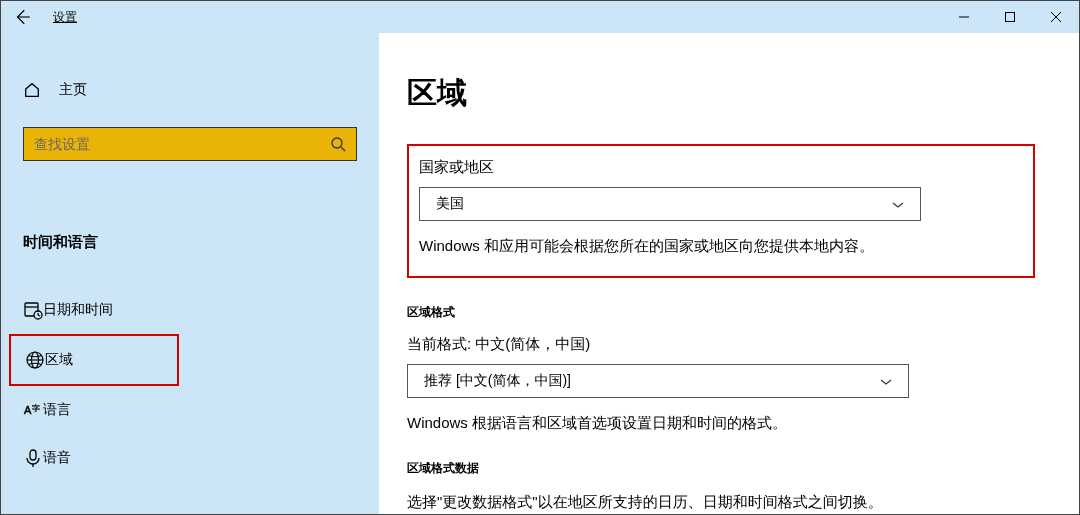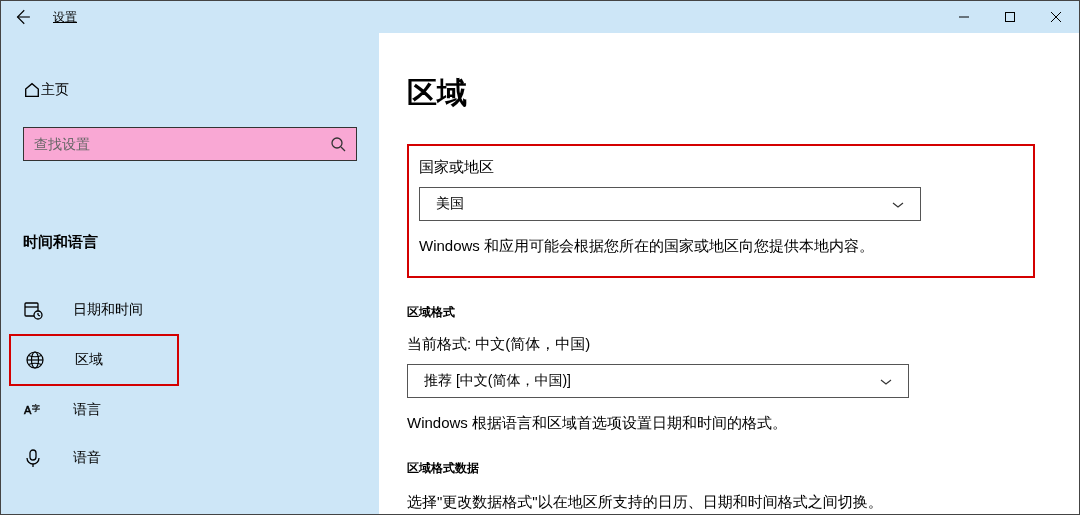--- a/index.html
+++ b/index.html
@@ -32,32 +32,33 @@
       width: 378px;
       background: #cde6f7;
       display: flex;
       flex-direction: column;
       padding-top: 40px;
       flex-shrink: 0;
     }
     .home-row {
       display: flex;
       align-items: center;
+      gap: 18px;
       padding: 8px 0 8px 22px;
       margin-bottom: 20px;
     }
     .home-icon { width: 18px; height: 18px; }
     .search-container { padding: 0 22px 0 22px; margin-bottom: 28px; }
     .search-box {
       border: 1px solid #333;
       height: 34px;
       display: flex;
       align-items: center;
       padding: 0 10px;
-      background: #f9a8d4;
+      background: #eab308;
     }
     .search-box input {
       flex: 1;
       border: none;
       outline: none;
       background: transparent;
       font-size: 14px;
       color: #555;
       font-family: inherit;
     }
@@ -66,21 +67,21 @@
     .category-label {
       font-weight: 700;
       font-size: 15px;
       padding: 0 0 0 22px;
       margin-bottom: 34px;
       margin-top: 44px;
     }
     .nav-item {
       display: flex;
       align-items: center;
-      gap: 30px;
+      gap: 0;
       padding: 14px 16px 14px 22px;
     }
     .nav-item.highlighted { border: 2px solid #d40000; }
     .nav-highlight-wrapper { margin: 0 200px 0 8px; }
     .nav-icon { width: 20px; height: 20px; display: flex; align-items: center; }
     .main {
       flex: 1;
       padding: 40px 44px 0 28px;
       overflow: auto;
     }

